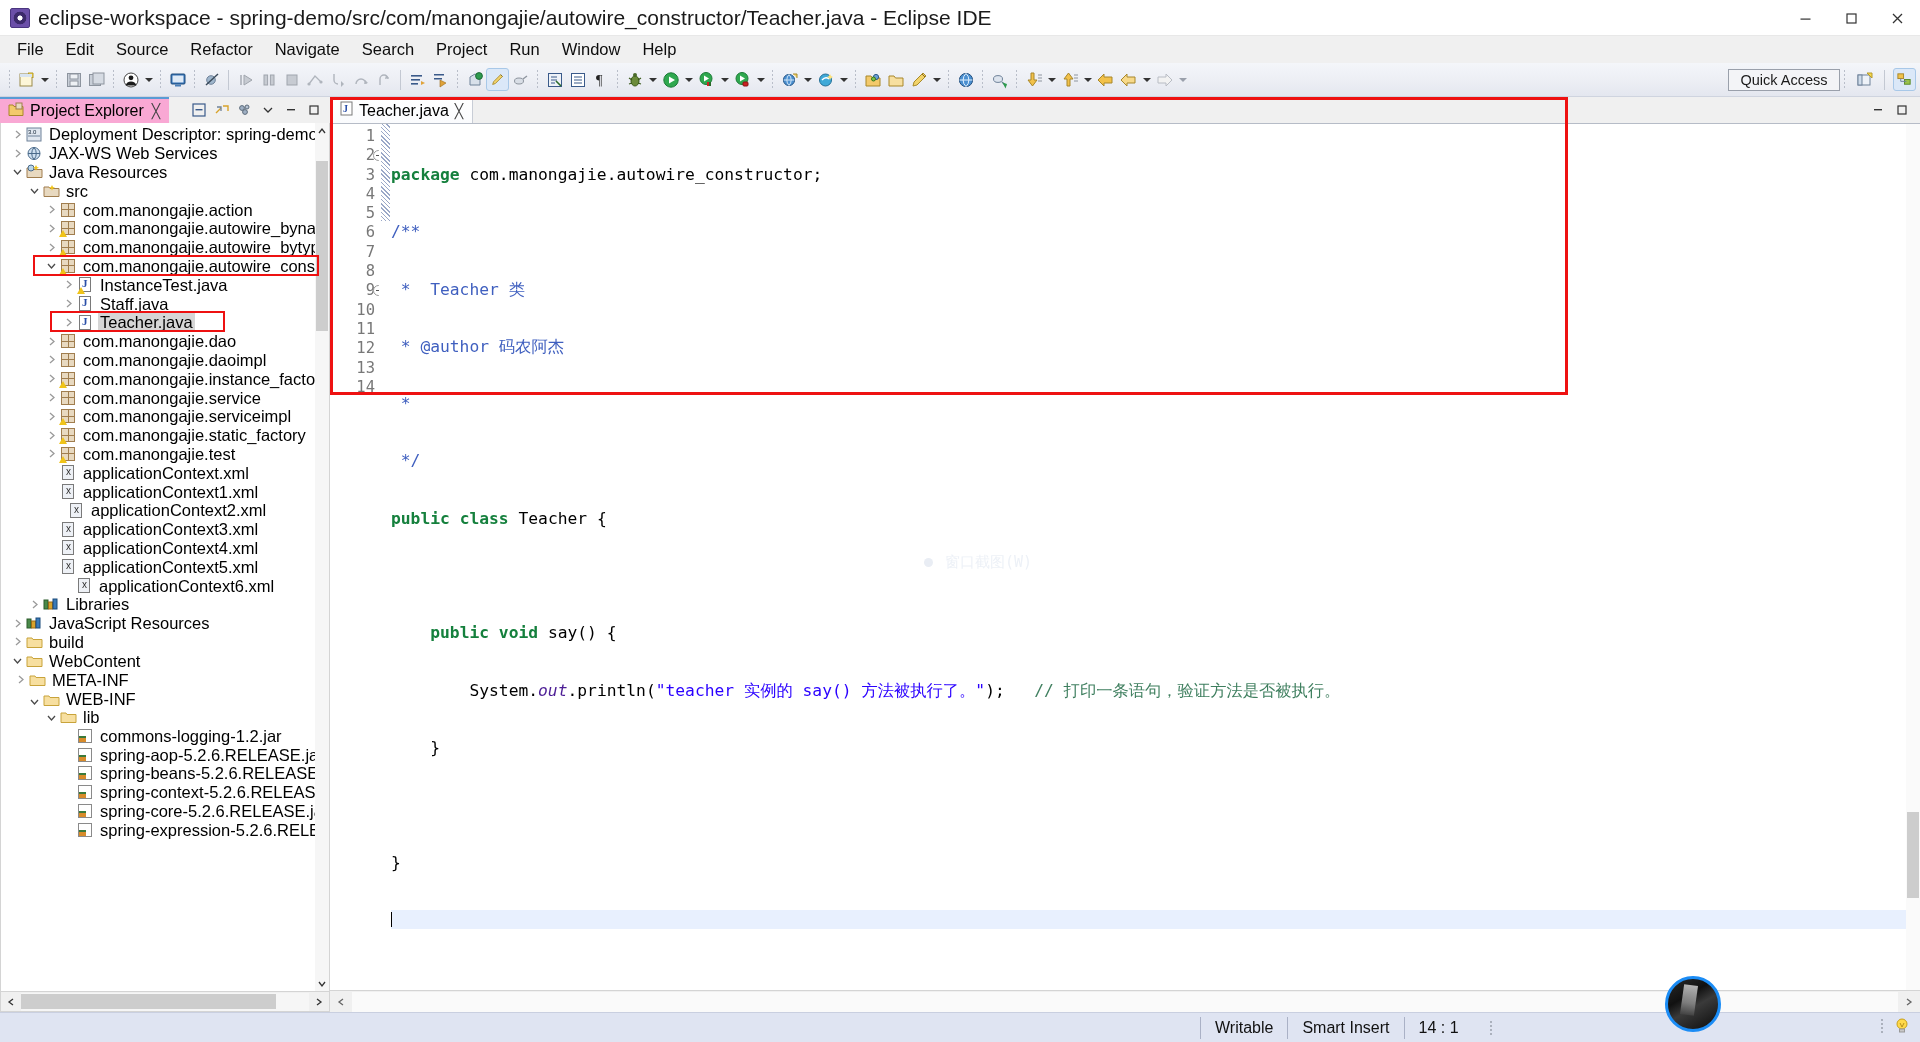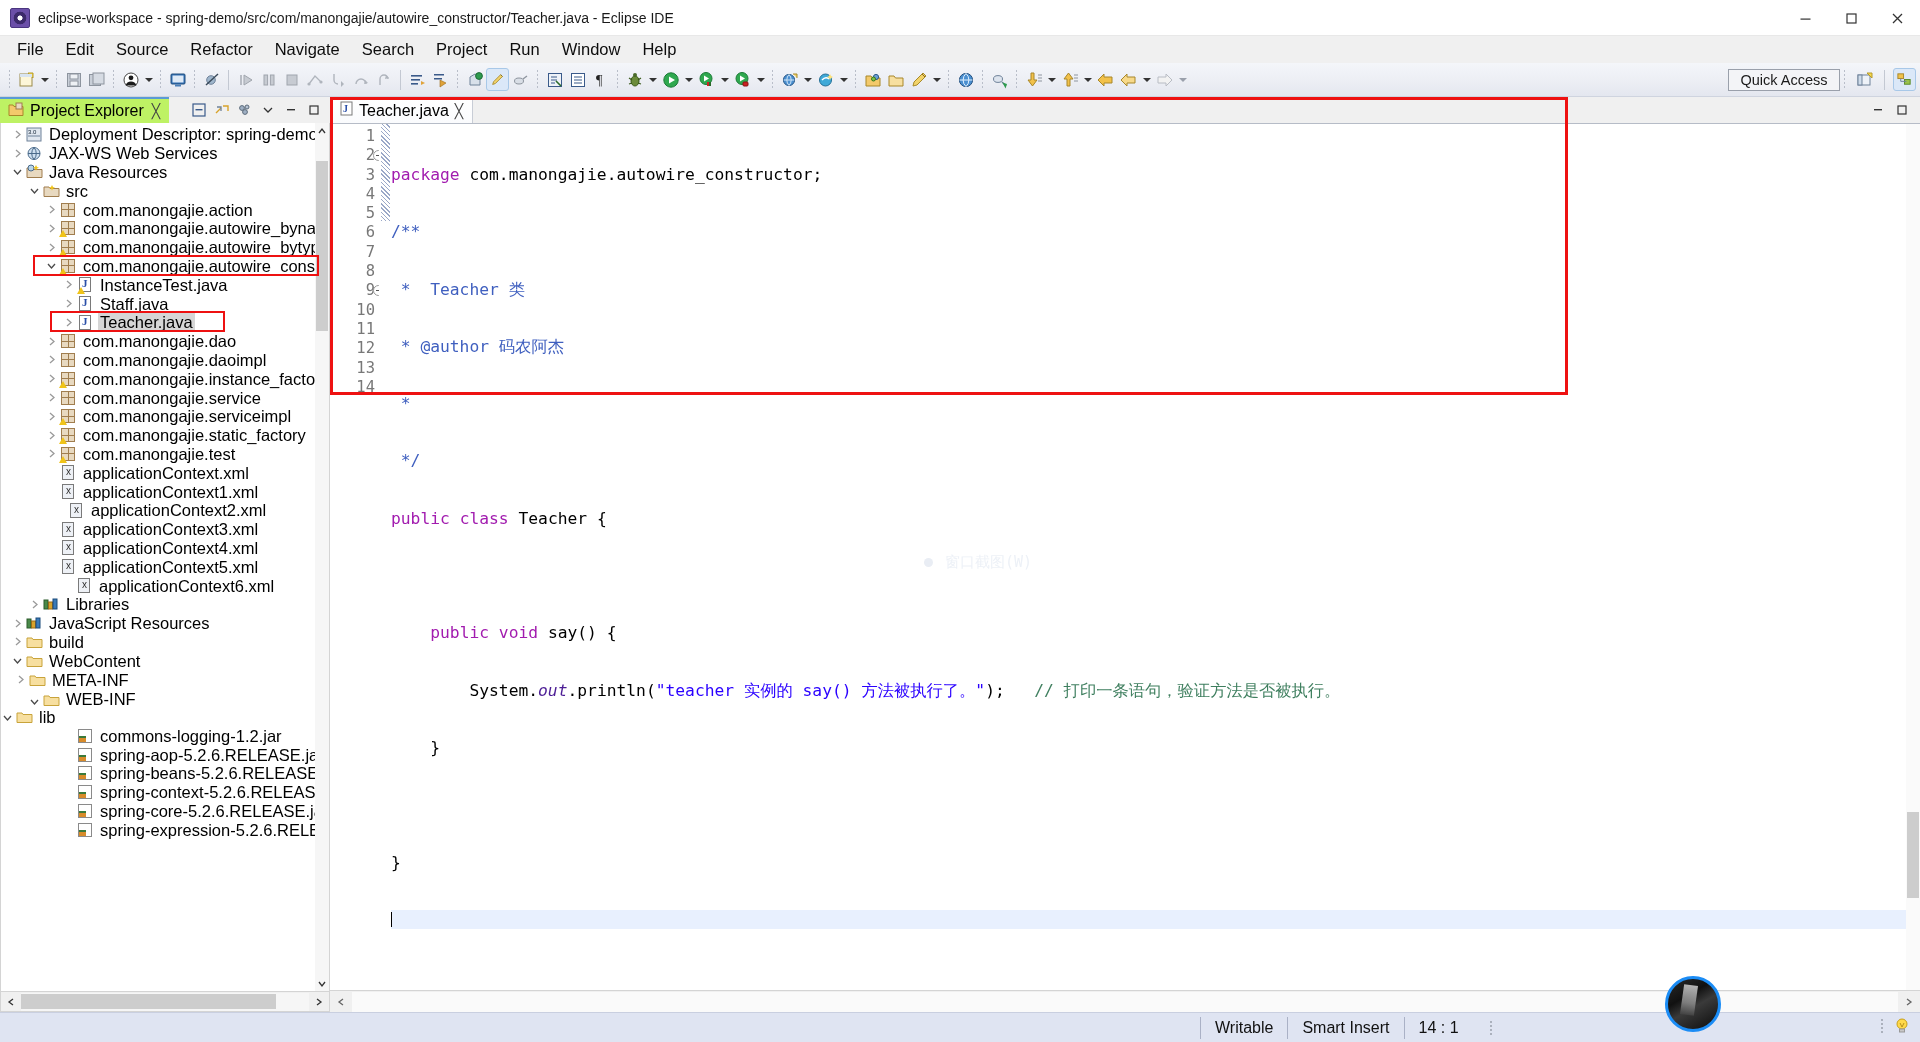--- a/index.html
+++ b/index.html
@@ -14,21 +14,21 @@
   
   .titlebar{
     height:36px; background:#ffffff; display:flex; align-items:center;
     border-bottom:1px solid #e8e8e8; position:relative;
   }
   .titlebar .app-icon{
     width:20px;height:20px;margin:0 8px 0 10px;flex:none;border-radius:2px;
     background:radial-gradient(circle at 50% 50%, #ffffff 0 18%, #3c2a6b 22% 48%, #6b4fa8 52% 100%);
     border:1px solid #4a3580;
   }
-  .titlebar .title{ font-size:14px; color:#1a1a1a; white-space:nowrap; }
+  .titlebar .title{ font-size:21px; color:#1a1a1a; white-space:nowrap; }
   .winbtns{ position:absolute; right:0; top:0; height:36px; display:flex; }
   .winbtn{ width:46px;height:36px;display:flex;align-items:center;justify-content:center;color:#333;}
   .winbtn svg{ display:block; }
 
   
   .menubar{
     height:27px; background:#f0f0f0; display:flex; align-items:center;
     padding-left:6px; gap:0px;
   }
   .menu-item{
@@ -61,21 +61,21 @@
   .tb-right{ position:absolute; right:4px; top:5px; display:flex; align-items:center; gap:3px;}
 
   
   .main{ display:flex; height:calc(1042px - 36px - 27px - 34px - 30px); }
 
   
   .explorer{ width:330px; flex:none; display:flex; flex-direction:column; background:#f0f0f0;}
   .ex-tabrow{ height:26px; display:flex; align-items:stretch; position:relative;}
   .ex-tab{
     display:flex;align-items:center;gap:6px;padding:0 9px 0 8px;
-    background:#bef264; border-top:2px solid #5a9bd5; font-size:16px;
+    background:#f9a8d4; border-top:2px solid #5a9bd5; font-size:16px;
   }
   .ex-tab .x{ color:#444; font-size:14px; margin-left:2px;}
   .ex-tools{ margin-left:auto; display:flex; align-items:center; gap:3px; padding-right:6px;}
   .ex-tool{ width:20px;height:20px;display:flex;align-items:center;justify-content:center;}
   .ex-body{
     flex:1; background:#ffffff; border:1px solid #d4d4d4; border-top:none;
     position:relative; overflow:hidden;
   }
   .tree{ padding-top:2px; }
   .trow{ height:18.8px; display:flex; align-items:center; white-space:nowrap; font-size:16.5px; position:relative;}
@@ -137,21 +137,21 @@
   .fold:after{content:"";position:absolute;left:2px;top:4px;width:5px;height:1px;background:#555;}
   .annot{ width:12px; flex:none; background:#fff; position:relative;}
   .annot .cmtbar{ position:absolute; left:2px; top:0px; width:9px; height:97px;
       background:repeating-linear-gradient(45deg,#9aa8c8 0 1px,#ffffff 1px 3px); }
   .code{
     flex:1; padding-top:3px; font-family:"DejaVu Sans Mono", monospace; font-size:16.3px;
     white-space:pre; background:#fff; position:relative; overflow:hidden;
   }
   .cl{ height:19.3px; line-height:19.3px; }
   .cl.cur{ background:#e8f0fe; }
-  .kw{color:#a21caf;font-weight:normal;}
+  .kw{color:#15803d;font-weight:bold;}
   .cmt{color:#3f5fbf;}
   .str{color:#2a00ff;}
   .lcmt{color:#3f7f5f;}
   .fld{color:#4c1d95;font-style:italic;}
   .caret{ display:inline-block; width:1px; height:15px; background:#000; vertical-align:-2px;}
   .watermark{
     position:absolute; left:533px; top:425px; width:200px; height:26px;
     display:flex; align-items:center; gap:12px; color:#edf1f7; font-size:15px;
   }
   .watermark .dot{width:9px;height:9px;border-radius:50%;background:#e9edf4;}
@@ -936,21 +936,21 @@
                 <path d="M2 4 l3.5 4 3.5-4" stroke="#4a4a4a" fill="none" stroke-width="1.3"></path>
               </svg>
             </span>
             <span class="ticon">
               <svg width="17" height="14" viewBox="0 0 17 14">
                 <path d="M1 3 l5 0 1 1.5 9 0 0 8 -15 0z" fill="#f7dfa0" stroke="#c8a33a"></path>
               </svg>
             </span>
             <span class="tlabel">WEB-INF</span>
           </div>
-          <div class="trow" style=" align-items: center;">
+          <div class="trow" style="padding-left: 44px; align-items: center;">
             <span class="twist">
               <svg width="11" height="11" viewBox="0 0 11 11">
                 <path d="M2 4 l3.5 4 3.5-4" stroke="#4a4a4a" fill="none" stroke-width="1.3"></path>
               </svg>
             </span>
             <span class="ticon">
               <svg width="17" height="14" viewBox="0 0 17 14">
                 <path d="M1 3 l5 0 1 1.5 9 0 0 8 -15 0z" fill="#f7dfa0" stroke="#c8a33a"></path>
               </svg>
             </span>

